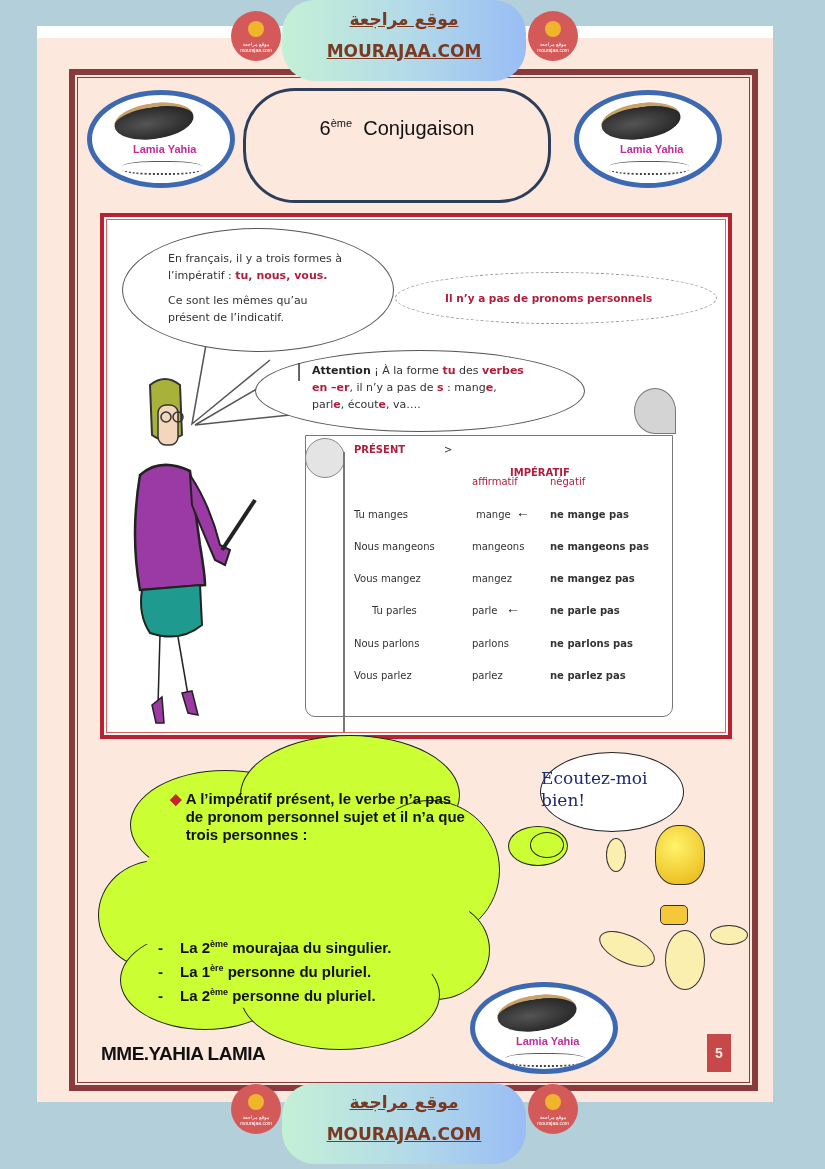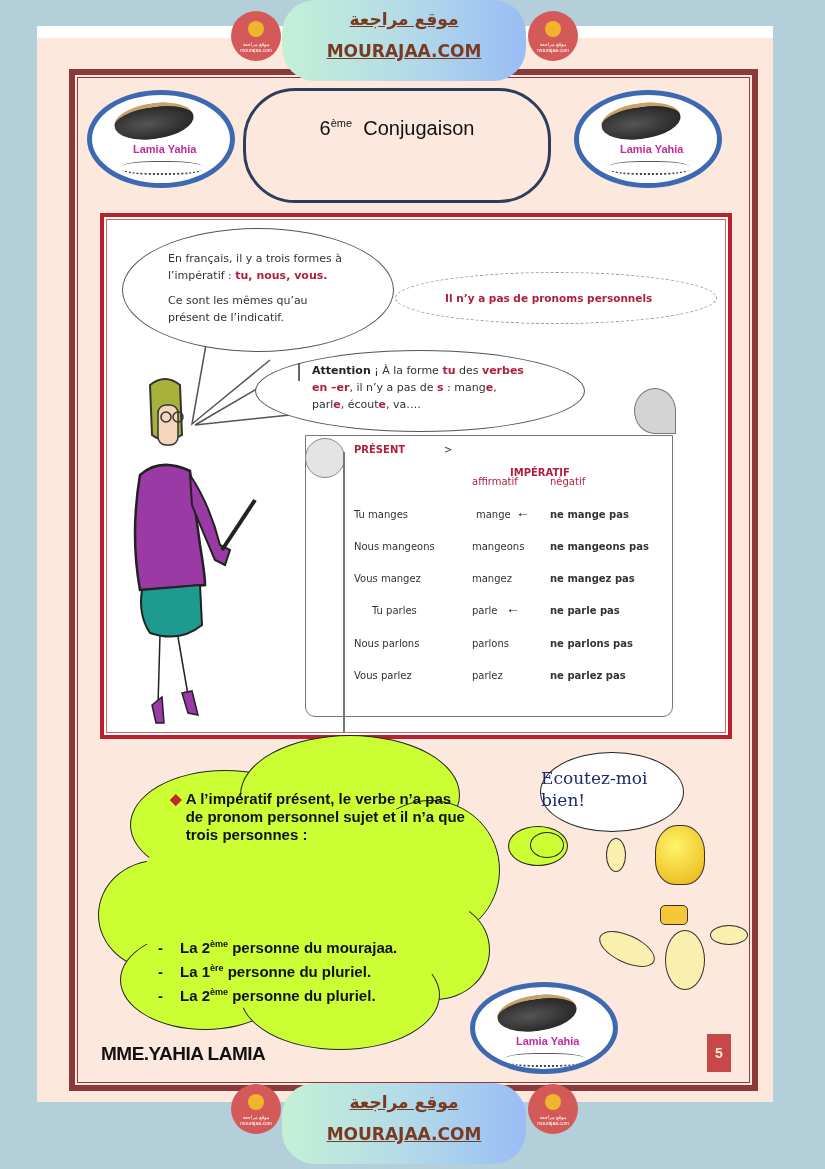--- a/index.html
+++ b/index.html
@@ -197,21 +197,21 @@
 <div class="cloud" style="left:508px;top:826px;width:60px;height:40px;"></div>
 <div class="cloud" style="left:530px;top:832px;width:34px;height:26px;background:transparent;"></div>
 
 <div class="cloud-text">
   <div style="display:flex;">
       <span class="diamond">◆&nbsp;</span>
       <span>A l’impératif présent, le verbe n’a pas de pronom personnel sujet et il n’a que trois personnes :</span>
     </div>
 </div>
 <div class="cloud-list">
-  <div><span class="dash">-</span><span>La 2</span><sup style="font-size:9px">ème</sup><span> personne du mourajaa.</span></div>
+  <div><span class="dash">-</span><span>La 2</span><sup style="font-size:9px">ème</sup><span> mourajaa du singulier.</span></div>
   <div><span class="dash">-</span><span>La 1</span><sup style="font-size:9px">ère</sup><span> personne du pluriel.</span></div>
   <div><span class="dash">-</span><span>La 2</span><sup style="font-size:9px">ème</sup><span> personne du pluriel.</span></div>
 </div>
 
 <div class="speech">
   <div>Ecoutez-moi</div>
   <div>bien!</div>
 </div>
 <div class="mascot-head"></div>
 <div class="mascot-body"></div>

